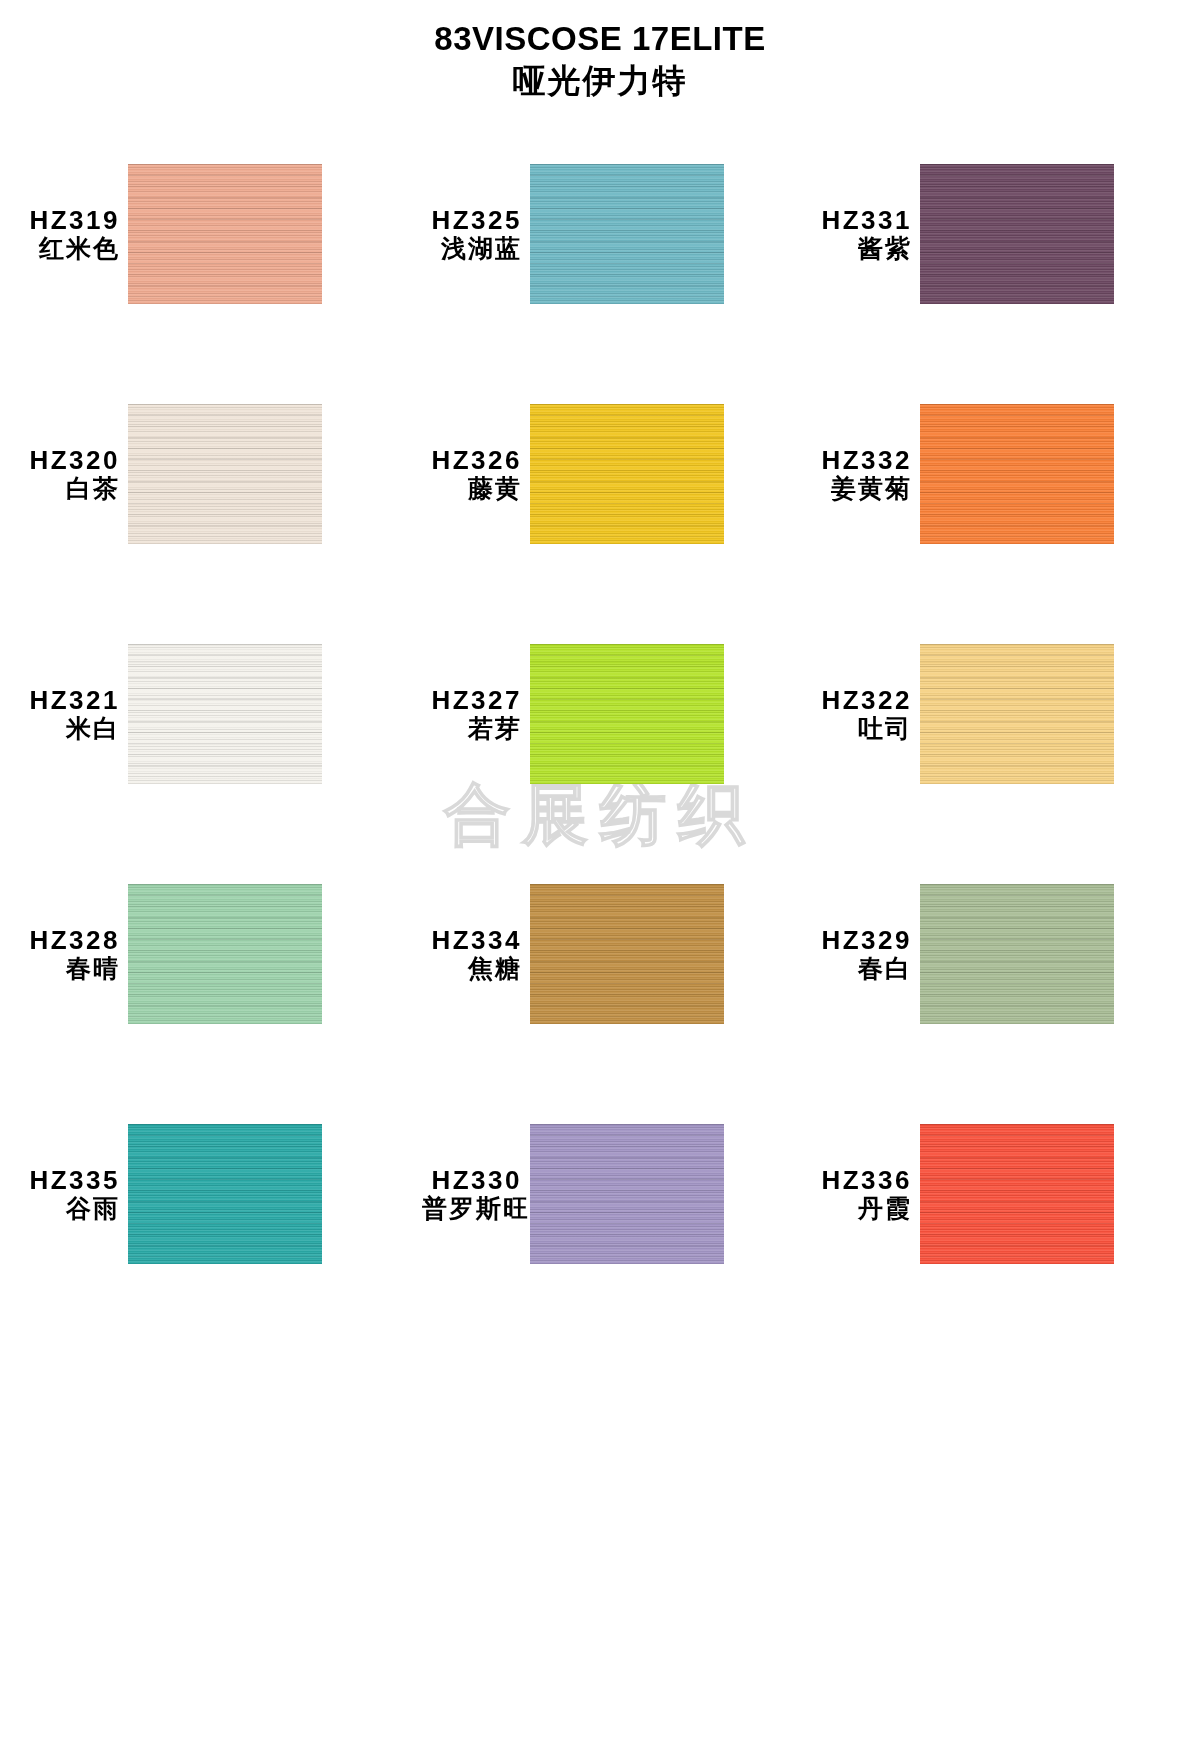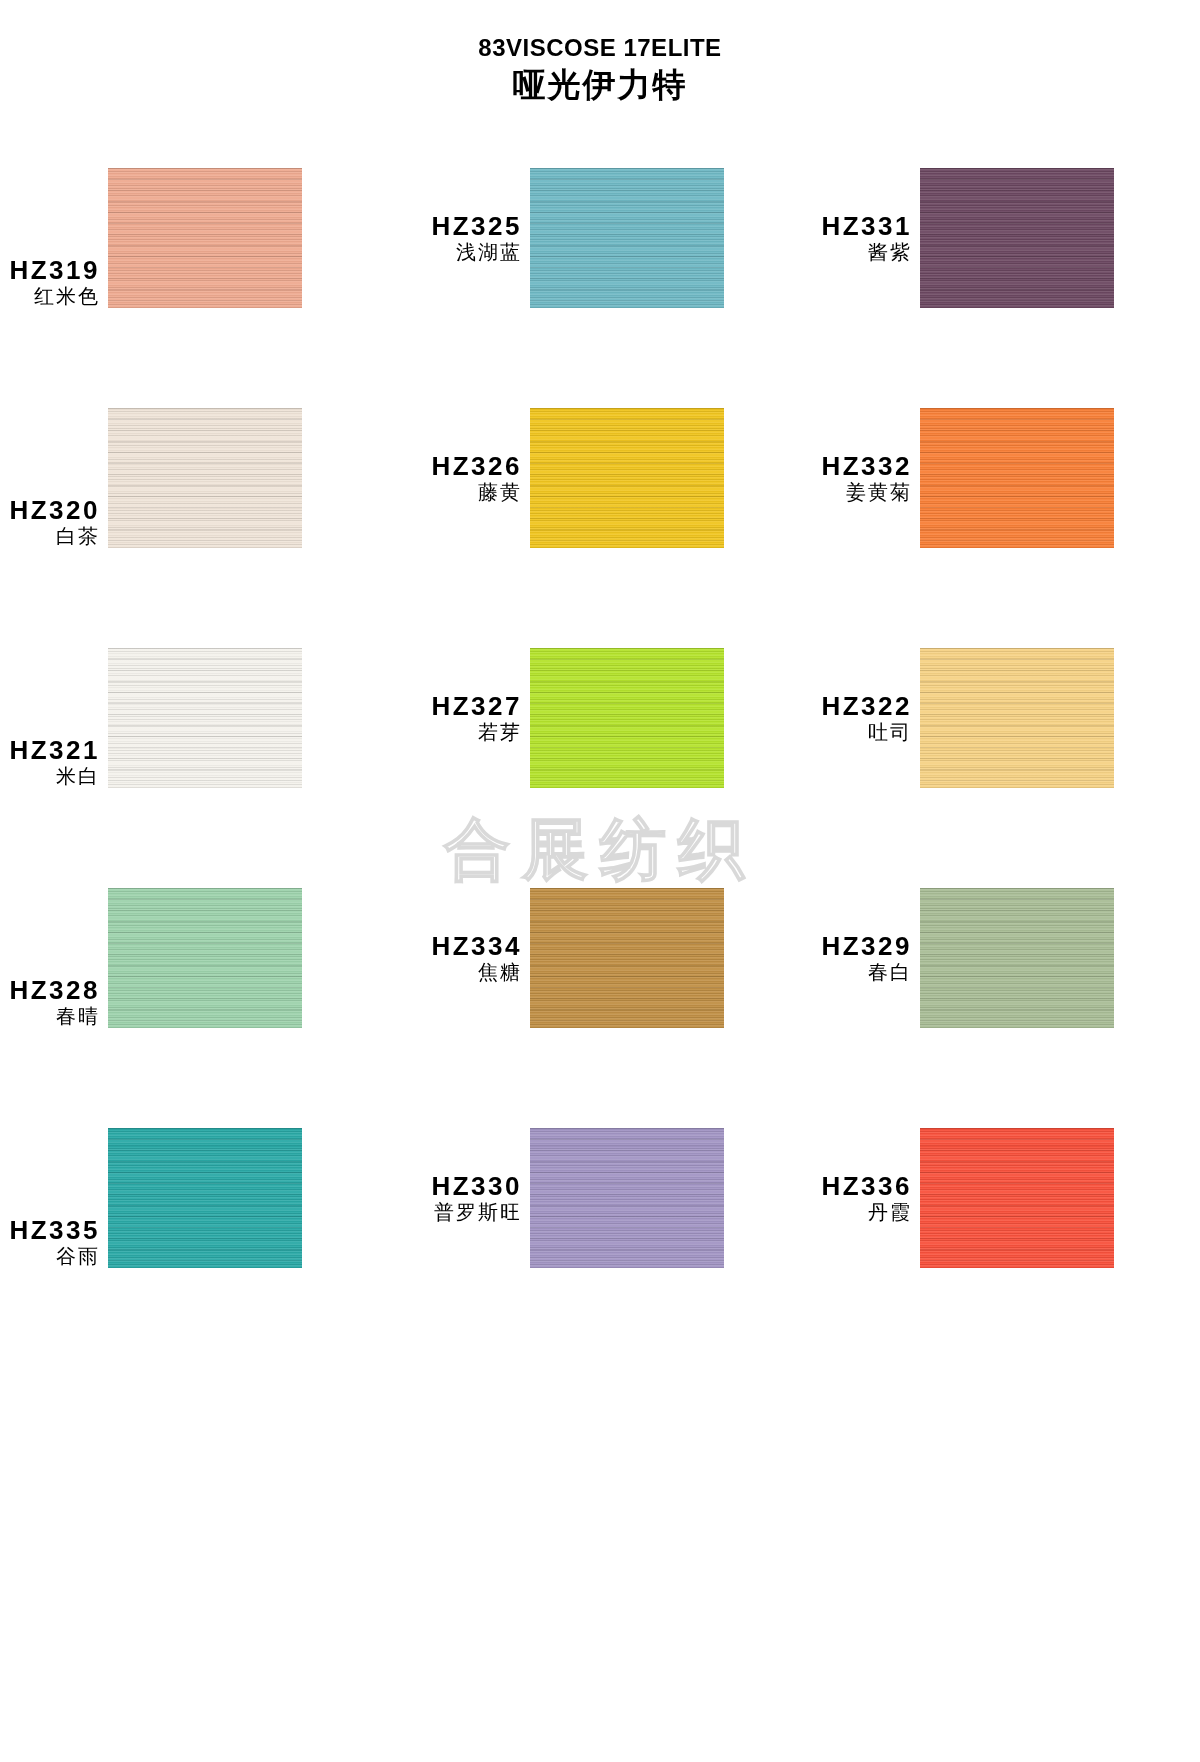--- a/index.html
+++ b/index.html
@@ -23,34 +23,34 @@
     position: relative;
     z-index: 5;
   }
   .header-line {
     font-weight: bold;
     color: #000000;
     letter-spacing: 0.5px;
     line-height: 1.28;
   }
   .header-line.l1 { font-size: 34px; }
-  .header-line.l2 { font-size: 24px; margin-top: 15px; }
+  .header-line.l2 { font-size: 33px; }
   .header-line.l3 {
     font-size: 33px;
     font-family: "DejaVu Sans", "Liberation Sans", sans-serif;
     letter-spacing: 2px;
     text-align: center;
   }
 
   
   .watermark {
     position: absolute;
     left: 0;
     right: 0;
-    top: 805px;
+    top: 770px;
     text-align: center;
     font-size: 66px;
     font-weight: bold;
     letter-spacing: 12px;
     color: transparent;
     -webkit-text-stroke: 1.5px #d9d9d9;
     font-family: "DejaVu Sans", "Liberation Sans", sans-serif;
     pointer-events: none;
     z-index: 1;
     user-select: none;
@@ -88,22 +88,22 @@
     color: #000000;
   }
   .code {
     font-size: 26px;
     font-weight: bold;
     letter-spacing: 2.5px;
     line-height: 1.12;
     white-space: nowrap;
   }
   .cname {
-    font-size: 20px;
-    font-weight: normal;
+    font-size: 25px;
+    font-weight: bold;
     letter-spacing: 2px;
     line-height: 1.15;
     white-space: nowrap;
     font-family: "DejaVu Sans", "Liberation Sans", sans-serif;
   }
   .swatch {
     width: 194px;
     height: 140px;
     flex: 0 0 194px;
     position: relative;
@@ -136,21 +136,21 @@
       rgba(0,0,0,0.10) 0px,
       rgba(0,0,0,0.10) 1px,
       rgba(0,0,0,0.0) 1px,
       rgba(0,0,0,0.0) 11px
     );
     pointer-events: none;
     z-index: 2;
   }
 
   
-  .grid .cell:nth-child(3n+1) .cell-inner { padding-left: 0; align-items: flex-end; }
+  .grid .cell:nth-child(3n+1) .cell-inner { padding-left: 20px; }
   .grid .cell:nth-child(3n+2) .cell-inner { padding-left: 22px; }
   .grid .cell:nth-child(3n+3) .cell-inner { padding-left: 12px; }
 </style>
 </head>
 <body>
 
 <div class="header">
   <div class="header-line l2">83VISCOSE 17ELITE</div>
   <div class="header-line l3">哑光伊力特</div>
 </div>

